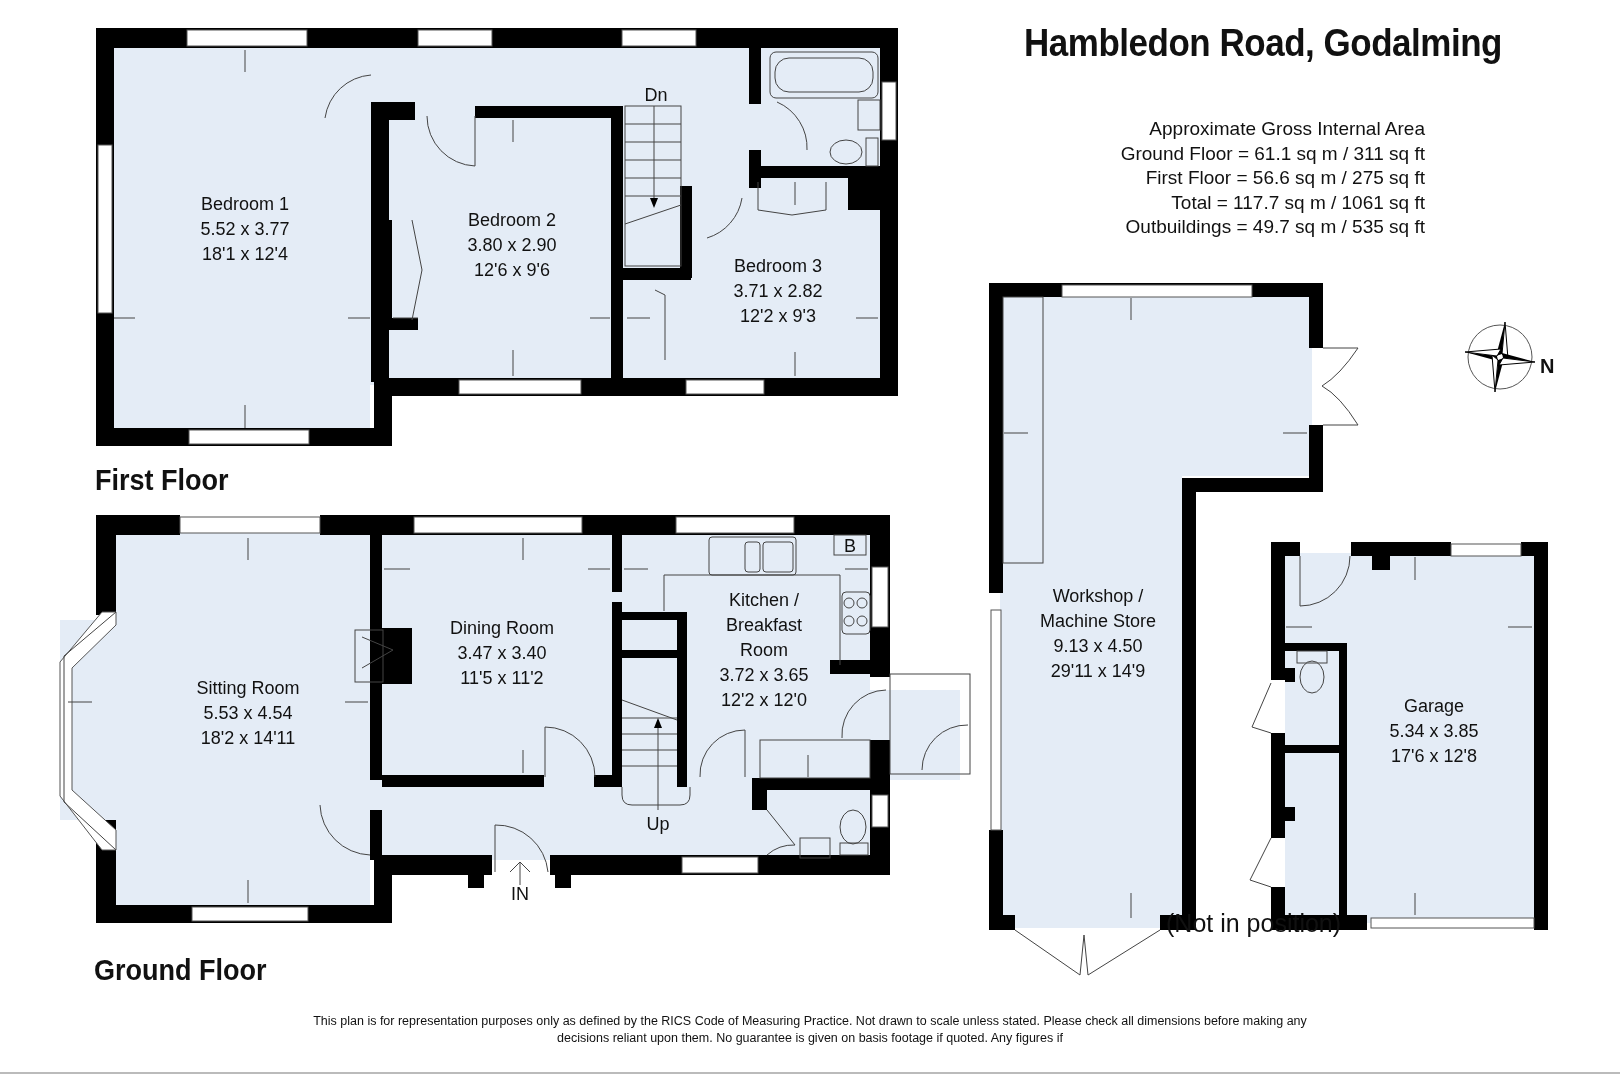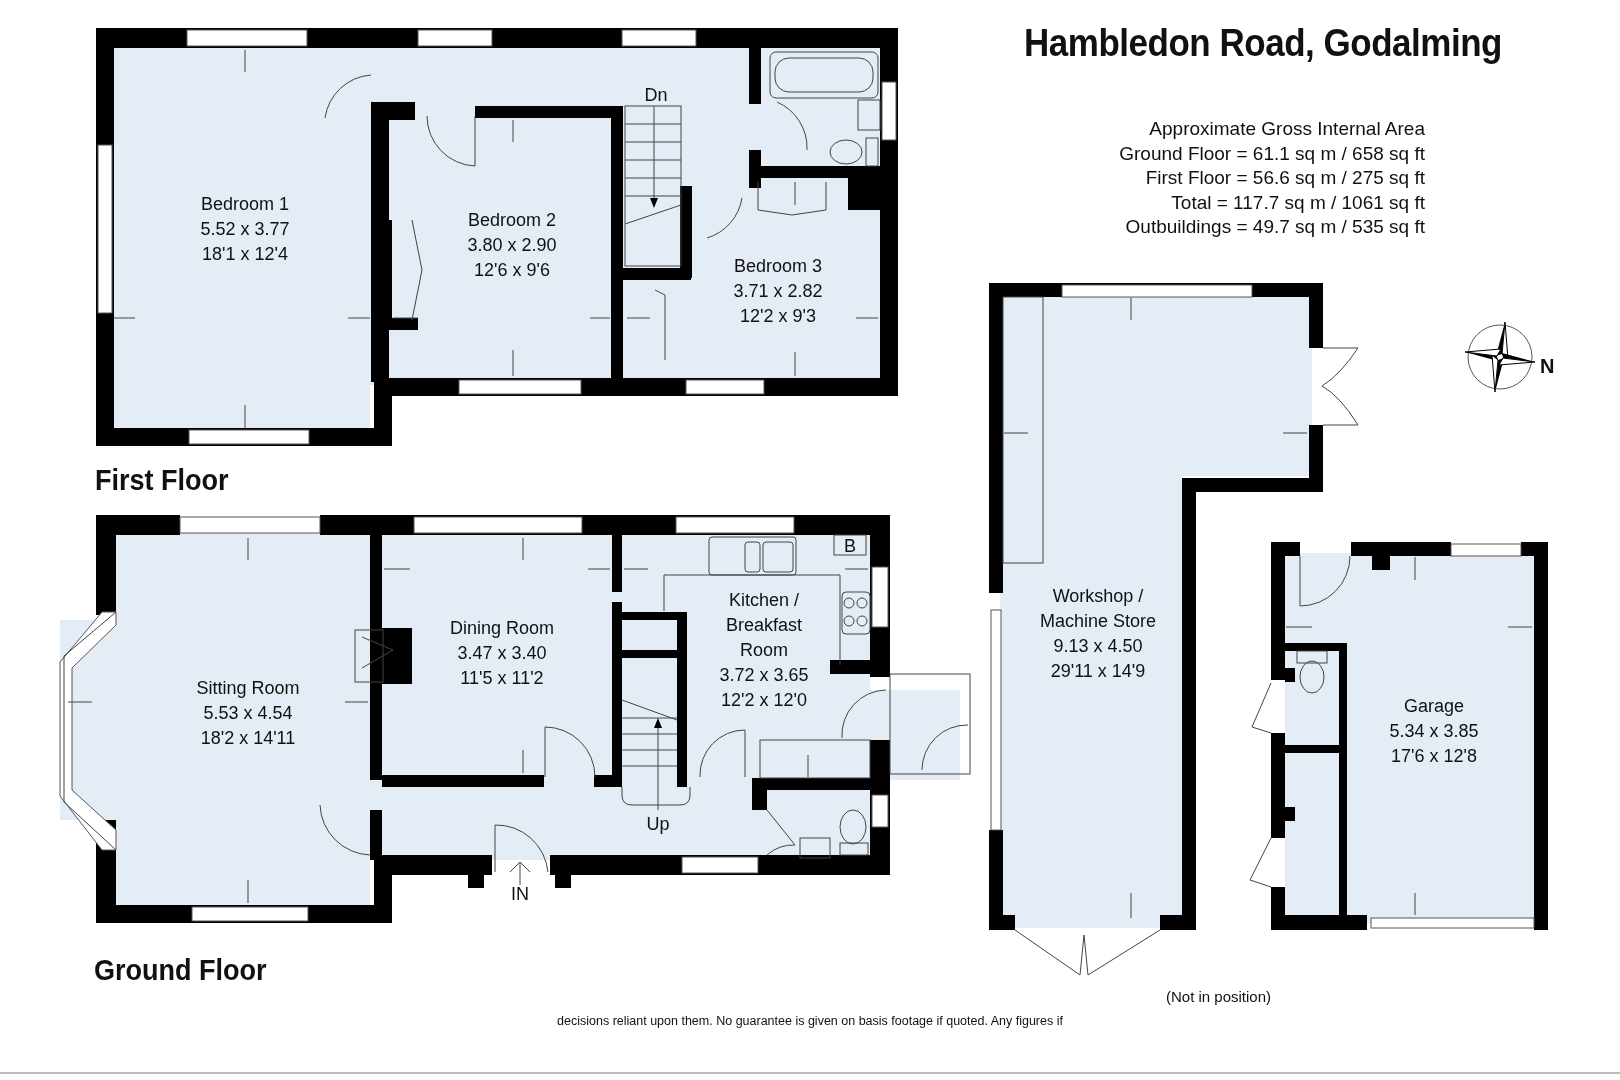--- a/index.html
+++ b/index.html
@@ -7,32 +7,32 @@
   svg { position: absolute; left: 0; top: 0; }
   .room { fill: #e4ecf6; }
   .wall { fill: #000; }
   .win { fill: #fff; stroke: #555; stroke-width: 1; }
   .thin { fill: none; stroke: #444; stroke-width: 1; }
   .lbl { font-family: "Liberation Sans", sans-serif; font-size: 18px; fill: #111; text-anchor: middle; }
   .title { position: absolute; font-weight: bold; font-size: 38px; left: 1024px; top: 22px; letter-spacing: -0.5px; transform: scaleX(0.92); transform-origin: left top; }
   .area { position: absolute; left: 1095px; top: 117px; width: 330px; text-align: right; font-size: 19px; line-height: 24.5px; }
   .floor-label { position: absolute; font-weight: bold; font-size: 30px; transform: scaleX(0.9); transform-origin: left top; }
   .disclaimer { position: absolute; left: 250px; top: 1013px; width: 1120px; text-align: center; font-size: 12.5px; line-height: 17px; }
-  .note { position: absolute; left: 1166px; top: 988px; font-size: 15px; }
+  .note { position: absolute; left: 1166px; top: 909px; font-size: 25px; }
   .north { position: absolute; left: 1540px; top: 355px; font-weight: bold; font-size: 20px; }
   .bottom-rule { position: absolute; left: 0; top: 1072px; width: 1620px; height: 2px; background: #bbb; }
 </style>
 </head>
 <body>
 
 <div class="title">Hambledon Road, Godalming</div>
 
 <div class="area">
   <div>Approximate Gross Internal Area</div>
-  <div>Ground Floor = 61.1 sq m / 658 sq ft</div>
+  <div>Ground Floor = 61.1 sq m / 311 sq ft</div>
   <div>First Floor = 56.6 sq m / 275 sq ft</div>
   <div>Total = 117.7 sq m / 1061 sq ft</div>
   <div>Outbuildings = 49.7 sq m / 535 sq ft</div>
 </div>
 
 <div class="floor-label" style="left:95px;top:463px;">First Floor</div>
 <div class="floor-label" style="left:94px;top:953px;">Ground Floor</div>
 
 <svg width="1620" height="1080" viewBox="0 0 1620 1080">
 
@@ -342,15 +342,16 @@
     <polygon points="-5,35 -2,3 -8,-2" fill="#fff" stroke="#000" stroke-width="1"></polygon>
     <polygon points="35,5 3,1 -1,8" fill="#fff" stroke="#000" stroke-width="1"></polygon>
     <polygon points="-35,-5 -3,-1 1,-8" fill="#fff" stroke="#000" stroke-width="1"></polygon>
   </g>
 </svg>
 
 <div class="north">N</div>
 <div class="note">(Not in position)</div>
 
 <div class="disclaimer">
+  <div>This plan is for representation purposes only as defined by the RICS Code of Measuring Practice. Not drawn to scale unless stated. Please check all dimensions before making any</div>
   <div>decisions reliant upon them. No guarantee is given on basis footage if quoted. Any figures if</div>
 </div>
 <div class="bottom-rule"></div>
 
 </body></html>

